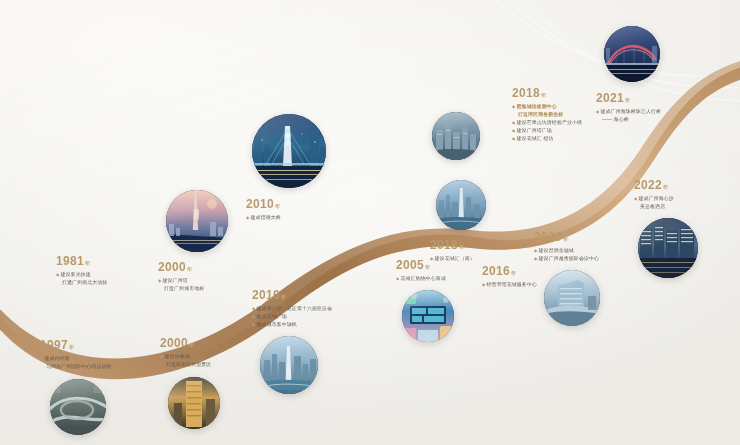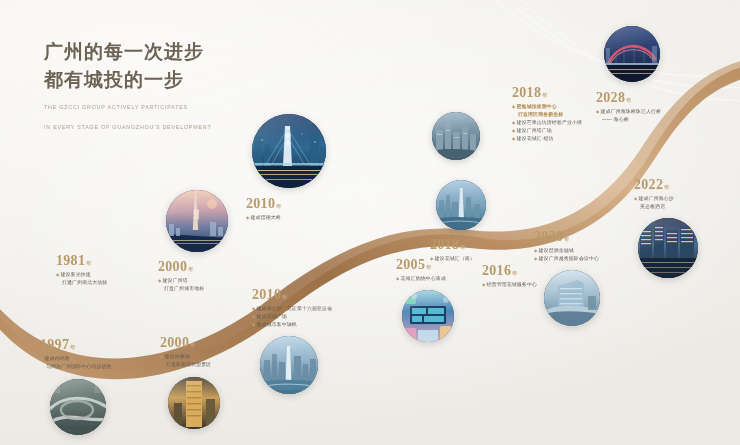--- a/index.html
+++ b/index.html
@@ -44,21 +44,21 @@
   }
   .photo .ph-in{position:absolute;inset:0;}
   .photo .gloss{position:absolute;inset:0;border-radius:50%;
     background:linear-gradient(160deg,rgba(255,255,255,.20),rgba(255,255,255,0) 45%);}
 
   .meta{position:relative;}
   .year{
     font-weight:700;color:#b89a6b;letter-spacing:.3px;white-space:nowrap;
     line-height:1;
   }
-  .year .yr{font-size:14px;font-family:Liberation Serif, serif;}
+  .year .yr{font-size:12px;}
   .year .suf{font-size:5.2px;font-weight:700;margin-left:1px;color:#c3a87e;}
   .items{margin-top:2.5px;}
   .it{
     font-size:4.9px;line-height:8.2px;color:#5f5a52;white-space:nowrap;
     letter-spacing:.15px;
   }
   .it.hi{color:#b08a4f;font-weight:700;}
   .it .dot{color:#b89a6b;font-size:4.2px;margin-right:1.2px;}
   .it.nodot{padding-left:6px;}
 </style>
@@ -92,26 +92,20 @@
     </g>
     <g fill="none" stroke="#ffffff" stroke-width="1.4" opacity=".5">
       <path d="M470,-20 C560,60 640,90 780,70"></path>
       <path d="M486,-20 C576,66 652,100 790,84"></path>
       <path d="M502,-20 C592,74 666,112 800,98"></path>
     </g>
   </svg>
 
   <div class="bg-vign"></div>
 
-  <div class="headline">
-    <div class="h1">广州的每一次进步</div>
-    <div class="h1 second">都有城投的一步</div>
-    <div class="sub">THE GZCCI GROUP ACTIVELY PARTICIPATES</div>
-    <div class="sub">IN EVERY STAGE OF GUANGZHOU'S DEVELOPMENT</div>
-  </div>
 
   <svg class="ribbon" width="740" height="445" viewBox="0 0 740 445">
     <defs>
       <linearGradient id="rib" x1="0" y1="1" x2="1" y2="0">
         <stop offset="0%" stop-color="#c9a077"></stop>
         <stop offset="18%" stop-color="#a97f55"></stop>
         <stop offset="38%" stop-color="#9e7249"></stop>
         <stop offset="55%" stop-color="#bb8f63"></stop>
         <stop offset="72%" stop-color="#d6b189"></stop>
         <stop offset="86%" stop-color="#c49c70"></stop>
@@ -554,21 +548,21 @@
         </g>
         <g fill="#ffdca8" opacity=".65">
           <rect x="2" y="43" width="52" height="1"></rect>
             <rect x="8" y="47" width="40" height="0.9"></rect>
         </g>
       </svg>
       <div class="gloss"></div>
     </div>
     <div class="meta" style="margin-top:7px;">
       <div class="year">
-        <span class="yr">2028</span><span class="suf">年</span>
+        <span class="yr">2021</span><span class="suf">年</span>
       </div>
       <div class="items">
         <div class="it"><span class="dot">◆</span><span>建成广州海珠桥珠江人行桥</span></div>
         <div class="it nodot"><span>—— 海心桥</span></div>
       </div>
     </div>
   </div>
 
   <div class="node" style="left:634px;top:176px;">
     <div class="meta">

